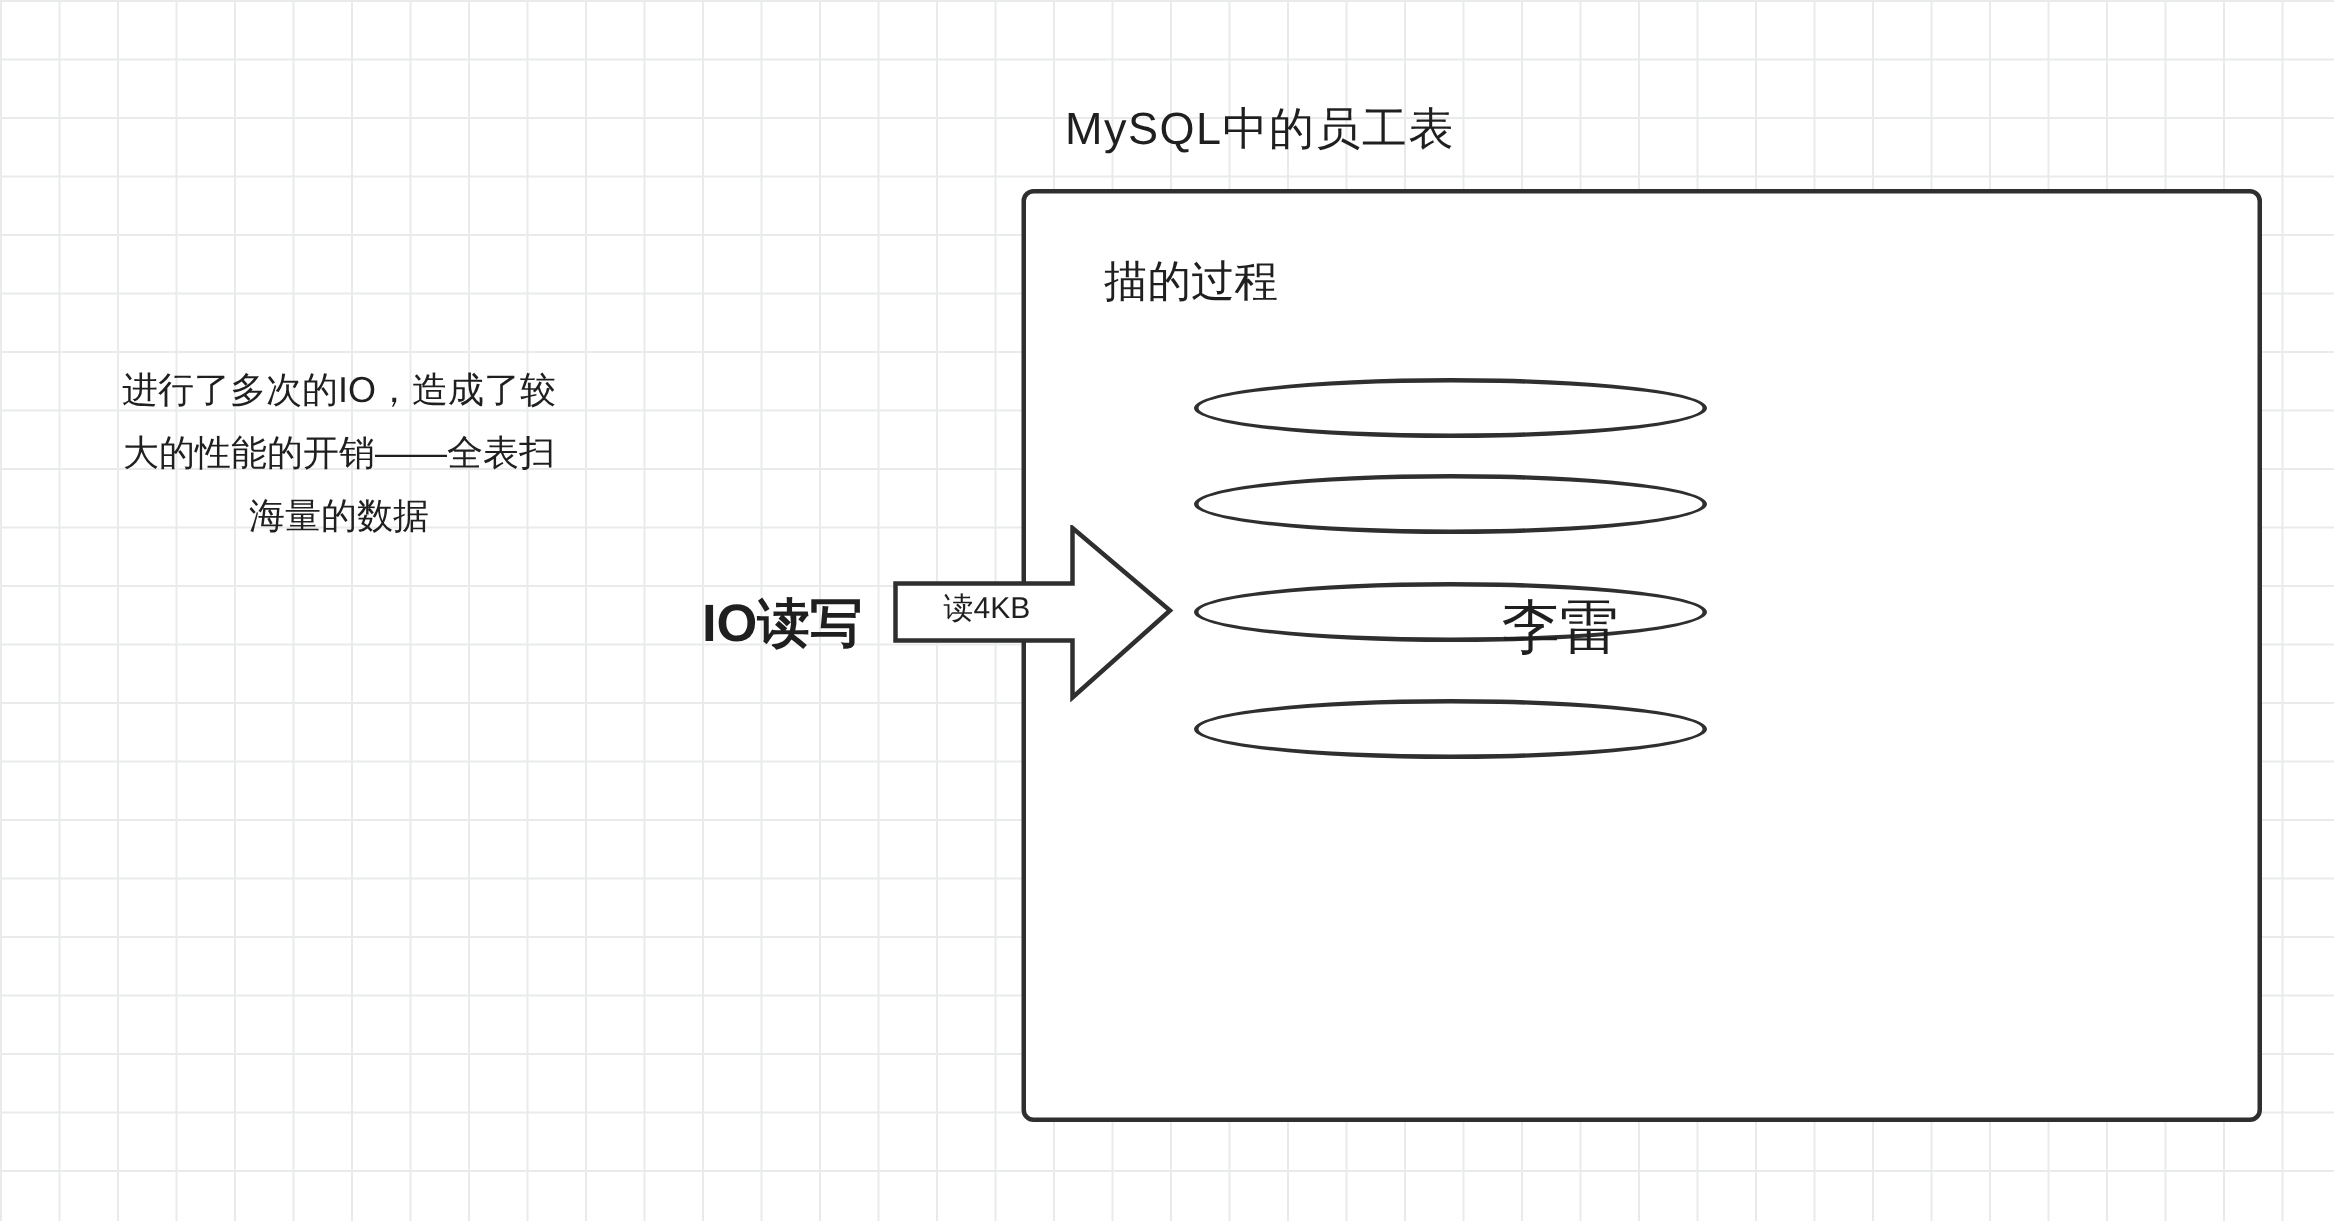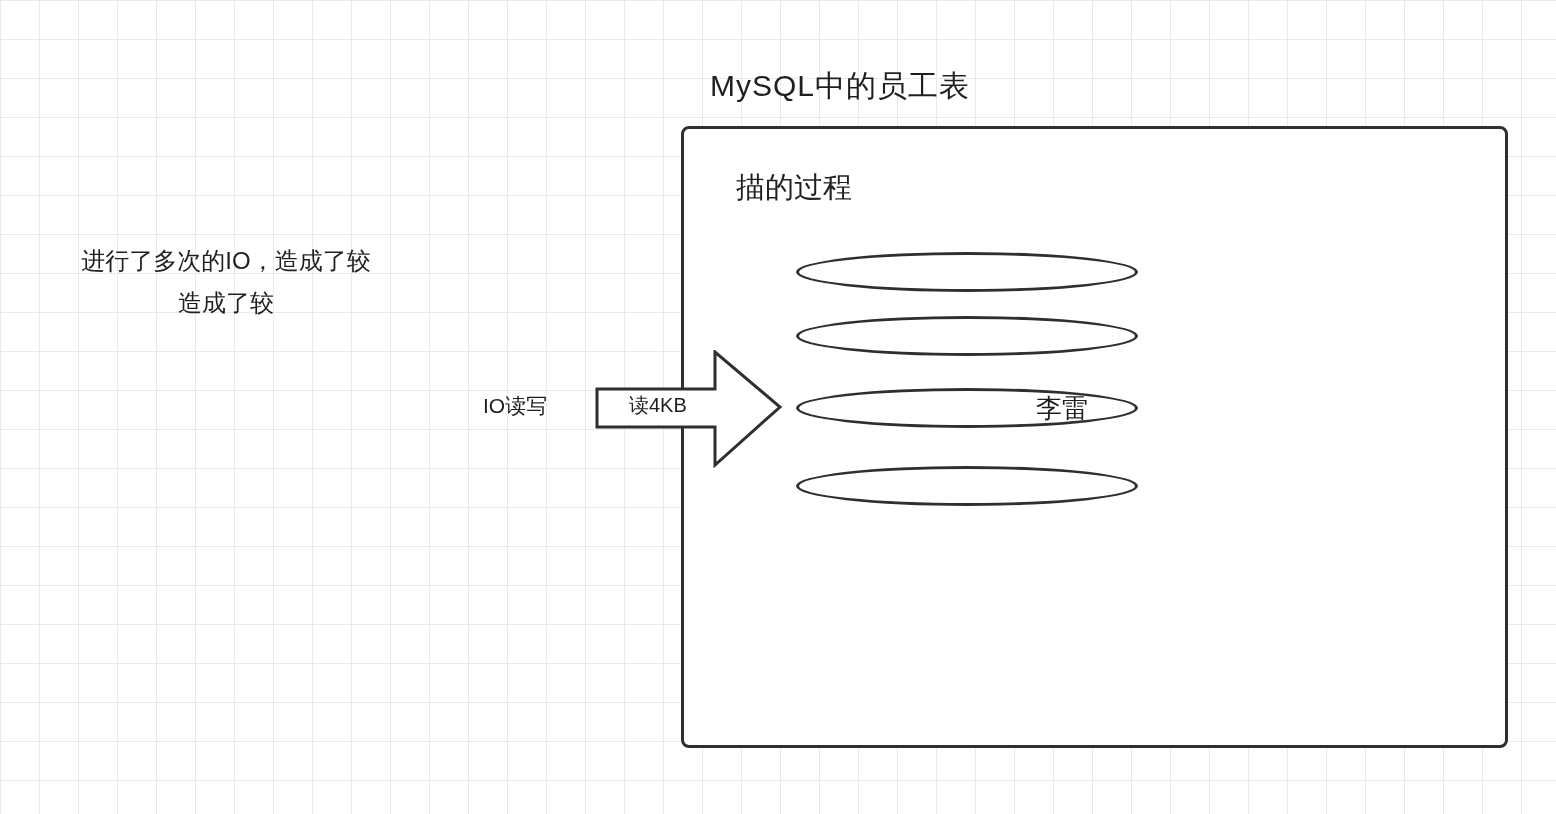--- a/index.html
+++ b/index.html
@@ -60,56 +60,58 @@
     background: #ffffff;
     border: 3px solid #2f2f2f;
     border-radius: 50%;
     box-sizing: border-box;
   }
   .row-1 { top: 252px; }
   .row-2 { top: 316px; }
   .row-3 { top: 388px; }
   .row-4 { top: 466px; }
   .row-label {
-    left: 1036px;
+    left: 1001px;
     top: 391px;
-    font-size: 26px;
+    font-size: 39px;
     white-space: nowrap;
     z-index: 3;
   }
   .arrow-svg {
     left: 595px;
     top: 350px;
     width: 188px;
     height: 118px;
   }
   .arrow-inner-label {
     left: 629px;
     top: 392px;
     font-size: 20px;
     white-space: nowrap;
     z-index: 2;
   }
   .arrow-outer-label {
-    left: 483px;
+    left: 468px;
     top: 392px;
-    font-size: 21px;
+    font-size: 35px;
     white-space: nowrap;
+    font-weight: bold;
   }
 </style>
 </head>
 <body>
 
 <div class="canvas">
 
   <div class="abs diagram-title">MySQL中的员工表</div>
 
   <div class="abs note-block">
     <span class="note-line">进行了多次的IO，造成了较</span>
-    <span class="note-line">造成了较</span>
+    <span class="note-line">大的性能的开销——全表扫</span>
+    <span class="note-line">海量的数据</span>
   </div>
 
   <div class="abs table-box"></div>
 
   <div class="abs box-label">描的过程</div>
 
   <div class="abs row-ellipse row-1"></div>
   <div class="abs row-ellipse row-2"></div>
   <div class="abs row-ellipse row-3"></div>
   <div class="abs row-ellipse row-4"></div>

